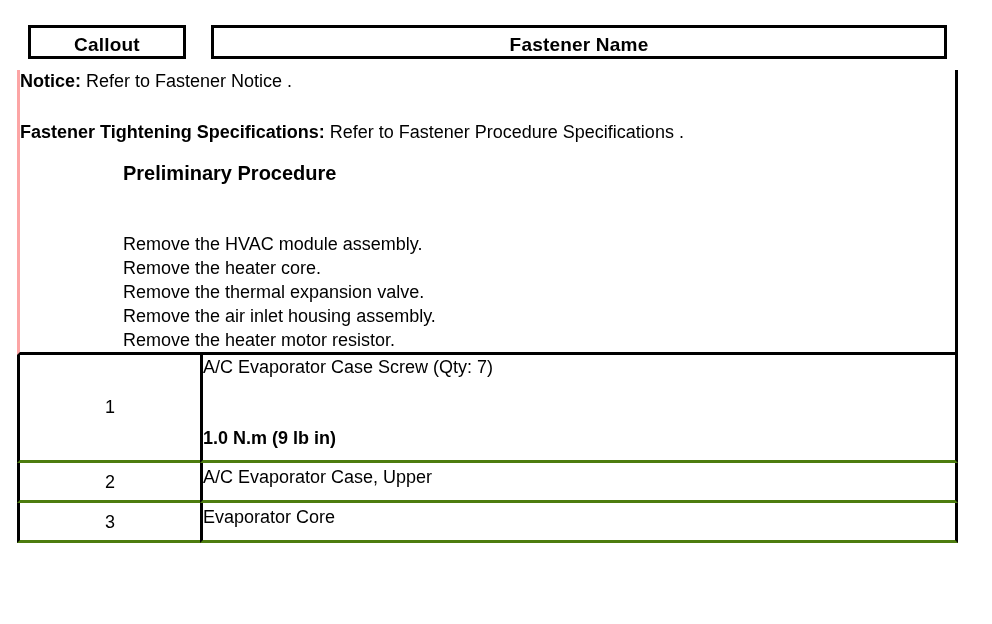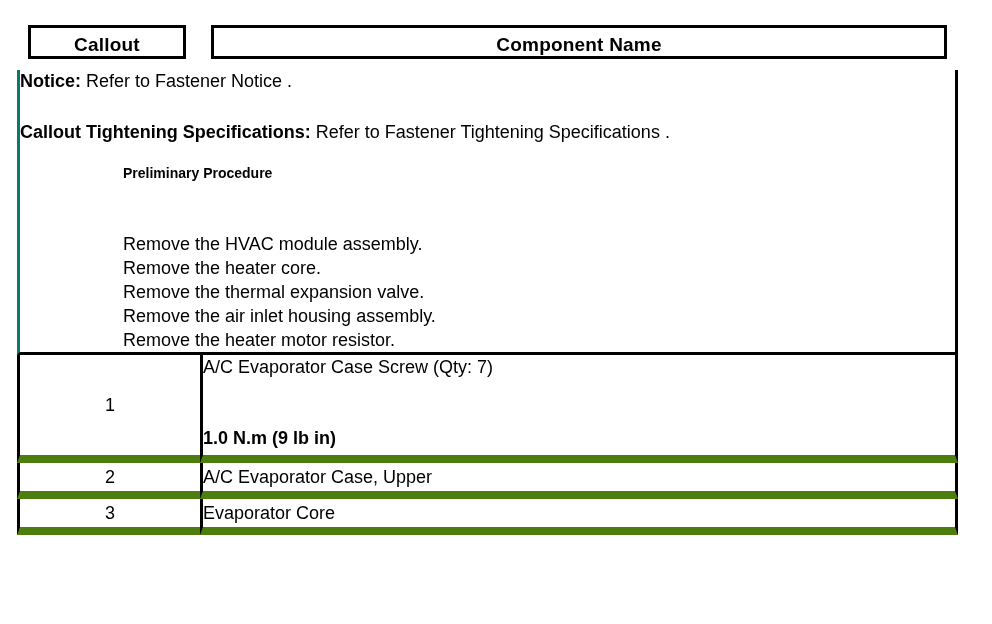--- a/index.html
+++ b/index.html
@@ -58,79 +58,79 @@
     letter-spacing: 0.2px;
     box-sizing: border-box;
   }
   .hdr-gap {
     width: 3px;
     padding: 0;
   }
 
   
   .notice-cell {
-    border-left: 3px solid #0f766e;
+    border-left: 3px solid #fca5a5;
     border-right: 3px solid #000;
     border-bottom: 3px solid #000;
     padding: 8px 10px 12px 8px;
     box-sizing: border-box;
   }
 
   .note-line {
     font-size: 18px;
     line-height: 23px;
     margin: 0 0 6px 0;
     white-space: nowrap;
   }
   .note-line .lead { font-weight: bold; }
 
   .note-spacer { height: 22px; }
 
   .prelim-head {
-    font-size: 14px;
+    font-size: 20px;
     font-weight: bold;
     line-height: 22px;
     margin: 18px 0 0 103px;
   }
 
   .prelim-list {
     margin: 48px 0 0 103px;
     padding: 0;
     list-style: none;
   }
   .prelim-list li {
     font-size: 18px;
     line-height: 24px;
     white-space: nowrap;
   }
 
   
   .callout-row td {
     border-left: 3px solid #000;
-    border-bottom: 8px solid #4d7c0f;
+    border-bottom: 3px solid #4d7c0f;
     box-sizing: border-box;
   }
   .callout-row td.name-cell {
     border-right: 3px solid #000;
   }
 
   .num-cell {
     text-align: center;
     font-size: 18px;
   }
   .name-cell {
     padding: 3px 0 4px 6px;
     font-size: 18px;
     line-height: 24px;
   }
 
   .row-tall .num-cell  { height: 108px; vertical-align: middle; }
   .row-tall .name-cell { height: 108px; }
   .row-short .num-cell  { height: 32px; vertical-align: middle; line-height: 28px; }
-  .row-short .name-cell { height: 32px; line-height: 26px; padding-top: 1px; }
+  .row-short .name-cell { height: 40px; line-height: 26px; padding-top: 1px; }
 
   .torque {
     font-weight: bold;
     margin-top: 47px;
   }
 </style>
 </head>
 <body>
 
 <div class="page">
@@ -142,35 +142,35 @@
       <col class="col-name">
     </colgroup>
 
     <tbody>
         <tr class="hdr-row">
       <td>
         <div class="hdr-cell">Callout</div>
       </td>
       <td class="hdr-gap"></td>
       <td>
-        <div class="hdr-cell">Component Name</div>
+        <div class="hdr-cell">Fastener Name</div>
       </td>
     </tr>
 
     <tr>
       <td class="notice-cell" colspan="3">
 
         <p class="note-line">
           <span class="lead">Notice:</span><span> Refer to Fastener Notice .</span>
         </p>
 
         <div class="note-spacer"></div>
 
         <p class="note-line">
-          <span class="lead">Callout Tightening Specifications:</span><span> Refer to Fastener Tightening Specifications .</span>
+          <span class="lead">Fastener Tightening Specifications:</span><span> Refer to Fastener Procedure Specifications .</span>
         </p>
 
         <div class="prelim-head">Preliminary Procedure</div>
 
         <ul class="prelim-list">
           <li>Remove the HVAC module assembly.</li>
           <li>Remove the heater core.</li>
           <li>Remove the thermal expansion valve.</li>
           <li>Remove the air inlet housing assembly.</li>
           <li>Remove the heater motor resistor.</li>

